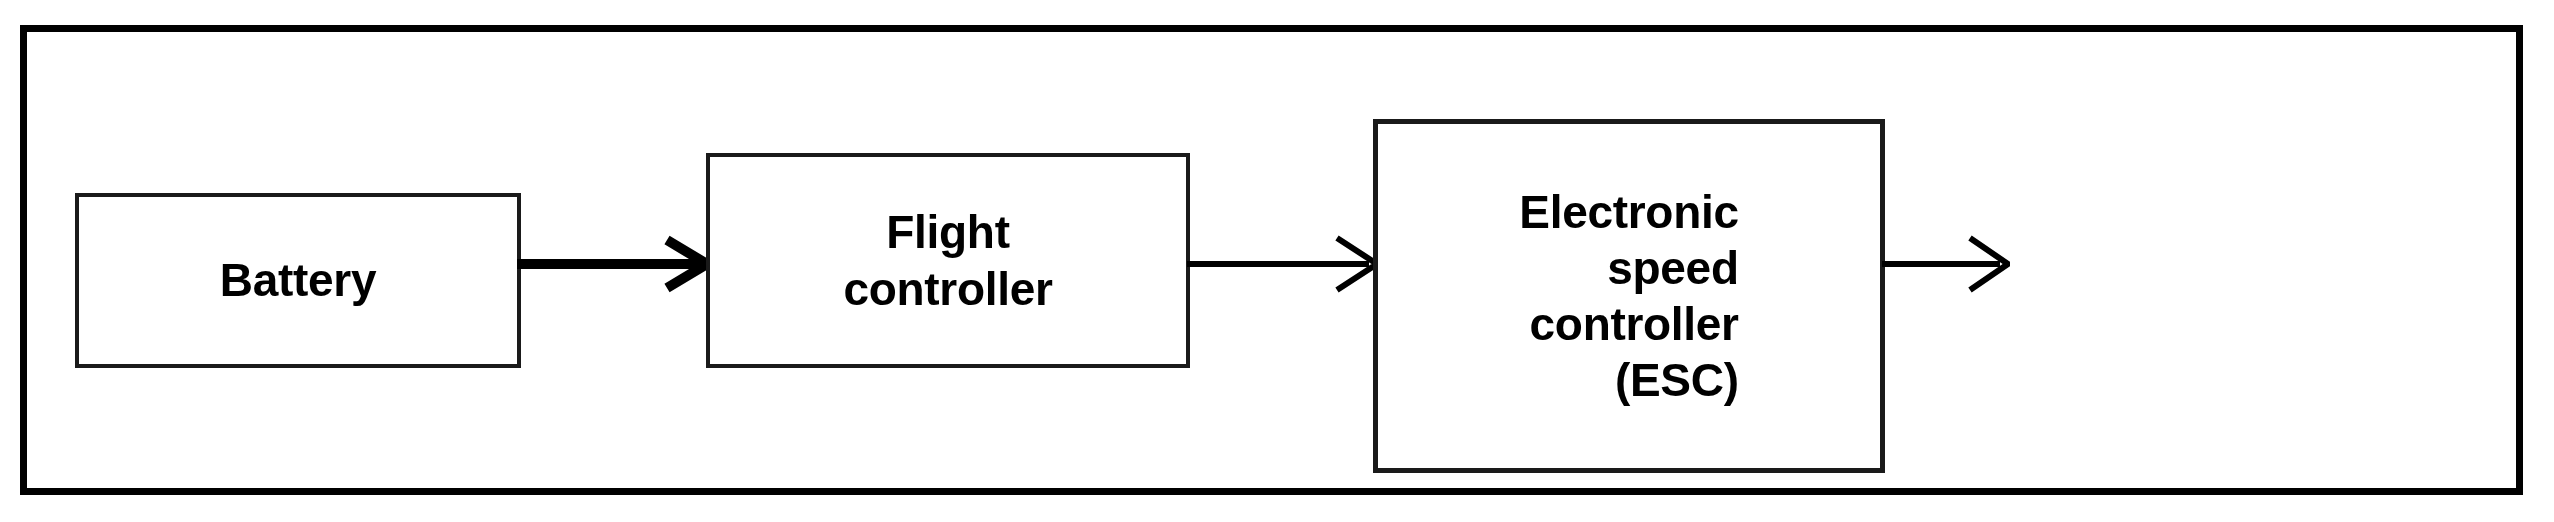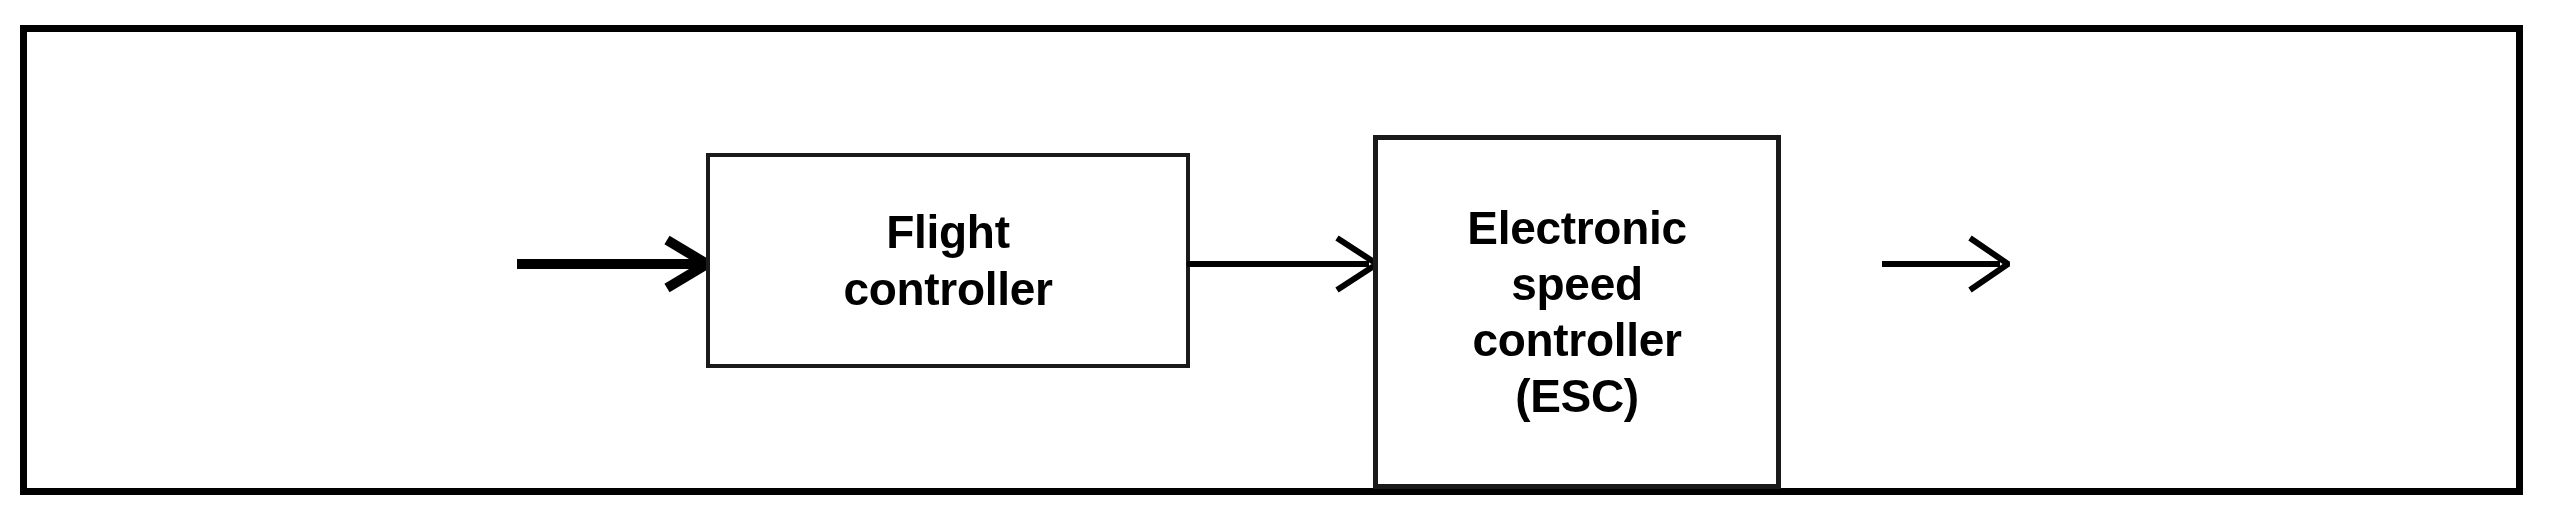--- a/index.html
+++ b/index.html
@@ -55,22 +55,23 @@
   }
 
   
   #block-battery {
     left: 48px;  top: 161px;  width: 446px;  height: 175px;
   }
   #block-flight-controller {
     left: 679px; top: 121px;  width: 484px;  height: 215px;
   }
   #block-esc {
-    left: 1346px; top: 103px;  width: 408px;  height: 354px;
+    left: 1346px; top: 87px;  width: 512px;  height: 354px;
     border-width: 5px;
+    text-align: right;
   }
   #block-engines {
     left: 1977px; top: 121px; width: 511px;  height: 215px;
   }
 
   
   .arrow {
     position: absolute;
     height: 60px;
     display: block;
@@ -81,20 +82,23 @@
 
   .arrow svg { display: block; width: 100%; height: 100%; }
 </style>
 </head>
 <body>
 
 <div id="diagram-root">
 
   <div id="outer-frame">
 
+    <div class="block" id="block-battery">
+      <span class="block-label">Battery</span>
+    </div>
 
     <div class="arrow" id="arrow-battery-to-fc">
       <svg viewBox="0 0 196 60" preserveAspectRatio="none">
         <line x1="0" y1="30" x2="182" y2="30" stroke="#000000" stroke-width="10" vector-effect="non-scaling-stroke"></line>
         <polyline points="150,6 190,30 150,54" fill="none" stroke="#000000" stroke-width="10" stroke-linecap="butt" stroke-linejoin="miter" vector-effect="non-scaling-stroke"></polyline>
       </svg>
     </div>
 
     <div class="block" id="block-flight-controller">
       <span class="block-label">Flight

